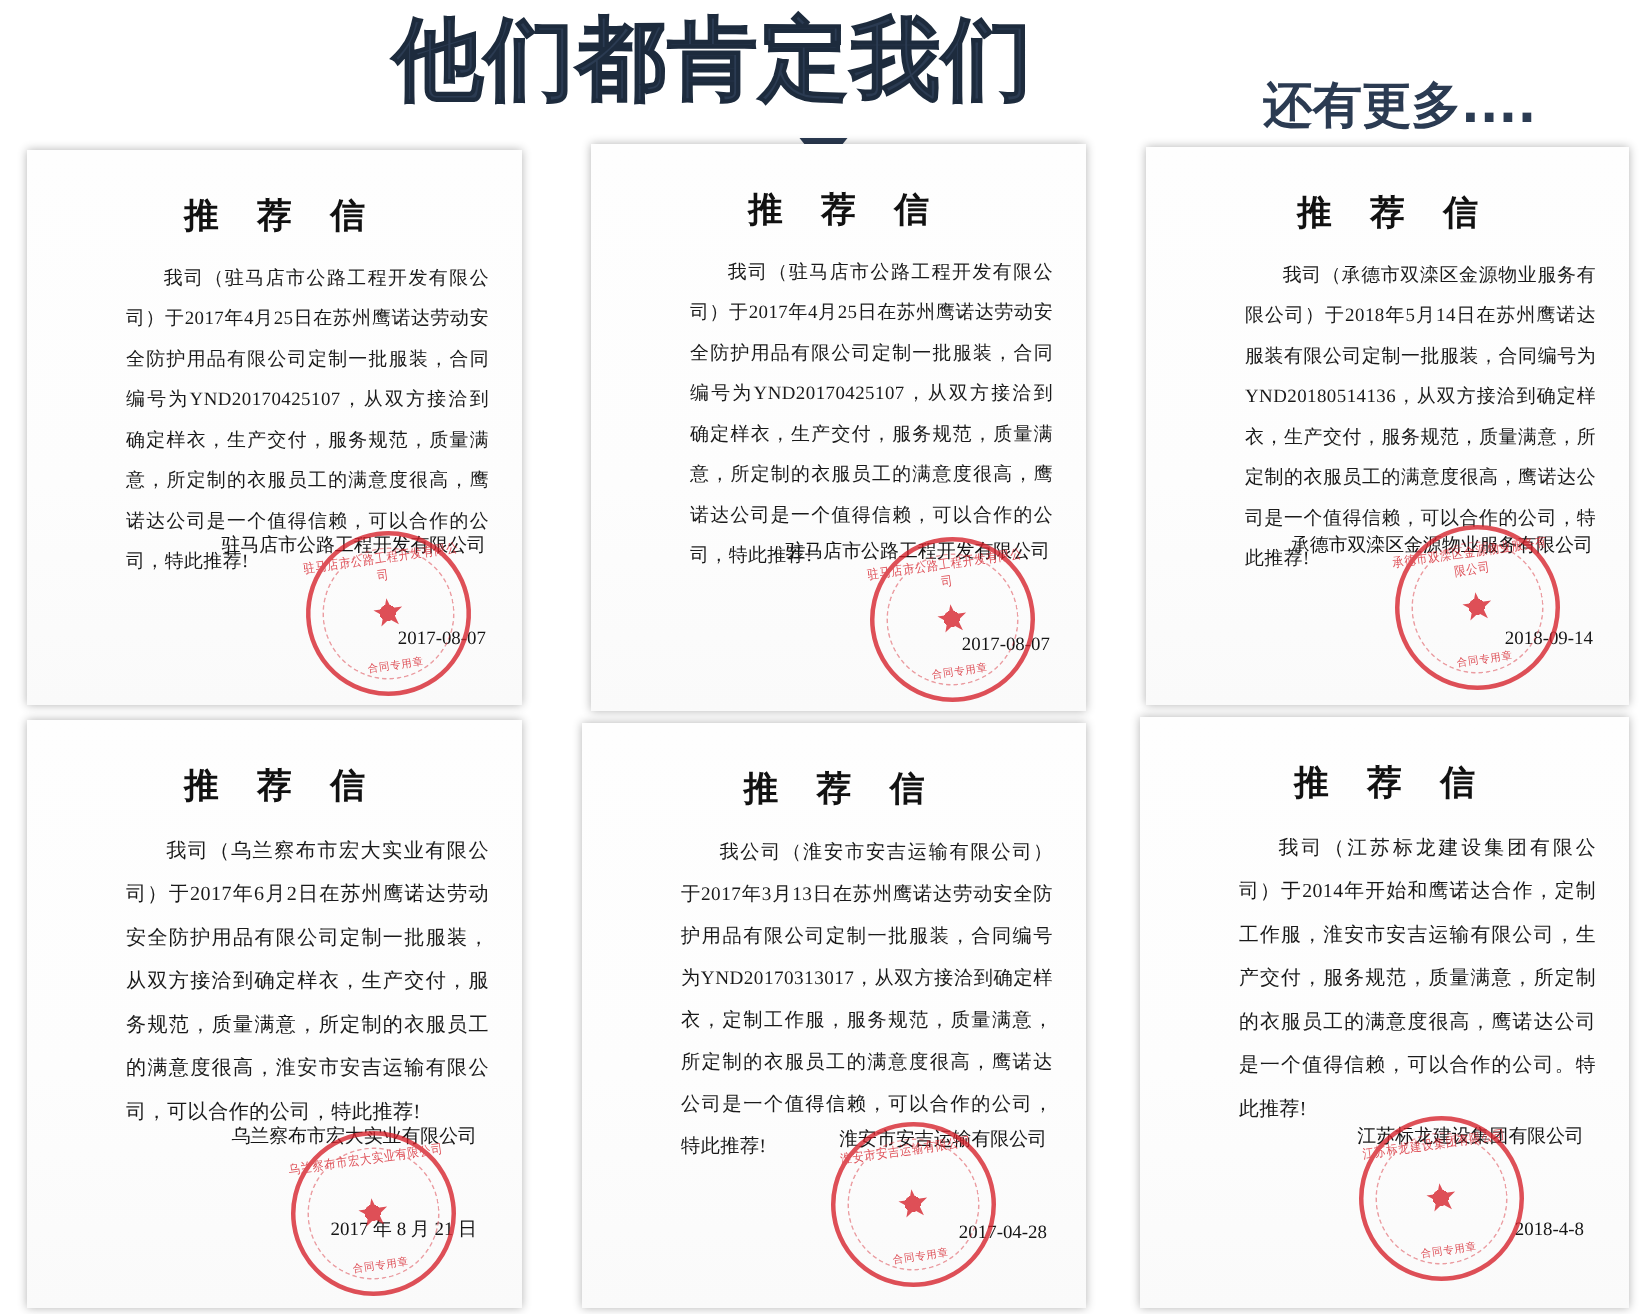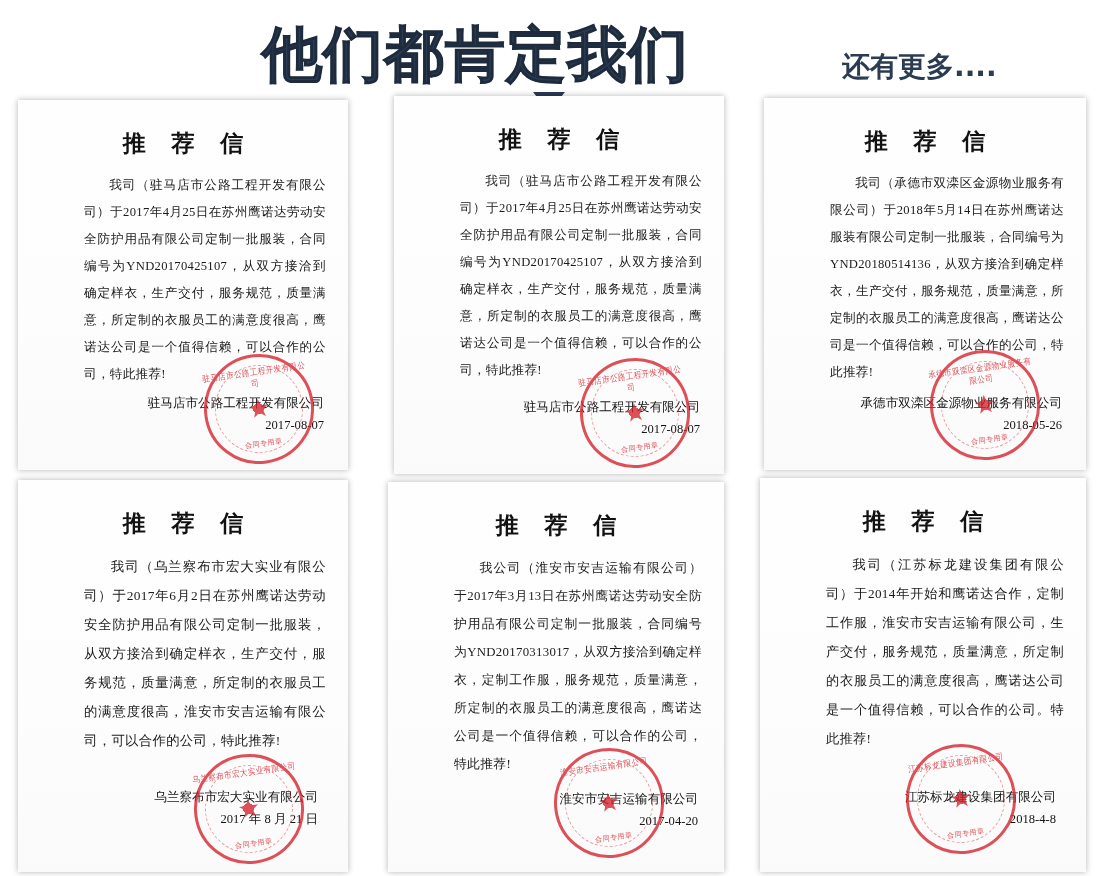--- a/index.html
+++ b/index.html
@@ -28,29 +28,28 @@
     left: 262px;
     top: 8px;
     font-family: "DejaVu Sans", sans-serif;
     font-weight: bold;
     font-size: 60px;
     line-height: 64px;
     letter-spacing: 1px;
     color: #2b3b52;
     -webkit-text-stroke: 1px #1d2b3d;
     white-space: nowrap;
-    margin-top: 14px;
   }
   .headline-sub {
     position: absolute;
     left: 842px;
     top: 48px;
     font-family: "DejaVu Sans", sans-serif;
     font-weight: bold;
-    font-size: 28px;
+    font-size: 33px;
     color: #2b3b52;
     white-space: nowrap;
   }
 
   
   .arrow-down {
     position: absolute;
     width: 0;
     height: 0;
     border-left: 16px solid transparent;
@@ -108,21 +107,21 @@
   .letter-sign {
     position: absolute;
     right: 24px;
     bottom: 34px;
     text-align: right;
     font-size: 12.6px;
     line-height: 22px;
     color: #151515;
     white-space: nowrap;
   }
-  .letter-sign .date { display: block; }
+  .letter-sign .date { display: block; margin-top: 40px; }
 
   
   .stamp {
     position: absolute;
     width: 104px;
     height: 104px;
     border: 3px solid #d6202a;
     border-radius: 50%;
     opacity: 0.78;
     transform: rotate(-8deg);
@@ -220,21 +219,21 @@
       <div class="bname">合同专用章</div>
     </div>
   </div>
 
   <div class="letter" style="left:764px; top:2px; width:322px; height:372px;">
     <div class="paper"></div>
     <div class="letter-title">推 荐 信</div>
     <div class="letter-body">我司（承德市双滦区金源物业服务有限公司）于2018年5月14日在苏州鹰诺达服装有限公司定制一批服装，合同编号为YND20180514136，从双方接洽到确定样衣，生产交付，服务规范，质量满意，所定制的衣服员工的满意度很高，鹰诺达公司是一个值得信赖，可以合作的公司，特此推荐!</div>
     <div class="letter-sign">
       <span>承德市双滦区金源物业服务有限公司</span>
-      <span class="date">2018-05-26</span>
+      <span class="date">2018-09-14</span>
     </div>
     <div class="stamp stamp-a" style="right:46px;bottom:10px;">
       <div class="ring-text"></div>
       <div class="cname">承德市双滦区金源物业服务有限公司</div>
       <div class="star">★</div>
       <div class="bname">合同专用章</div>
     </div>
   </div>
 
   <div class="letter" style="left:18px; top:384px; width:330px; height:392px;">
@@ -252,21 +251,21 @@
       <div class="bname">合同专用章</div>
     </div>
   </div>
 
   <div class="letter" style="left:388px; top:386px; width:336px; height:390px;">
     <div class="paper"></div>
     <div class="letter-title">推 荐 信</div>
     <div class="letter-body" style="line-height:28px;font-size:12.8px;">我公司（淮安市安吉运输有限公司）于2017年3月13日在苏州鹰诺达劳动安全防护用品有限公司定制一批服装，合同编号为YND20170313017，从双方接洽到确定样衣，定制工作服，服务规范，质量满意，所定制的衣服员工的满意度很高，鹰诺达公司是一个值得信赖，可以合作的公司，特此推荐!</div>
     <div class="letter-sign" style="bottom:40px;right:26px;">
       <span>淮安市安吉运输有限公司</span>
-      <span class="date">2017-04-20</span>
+      <span class="date">2017-04-28</span>
     </div>
     <div class="stamp stamp-b" style="right:60px;bottom:14px;">
       <div class="ring-text"></div>
       <div class="cname">淮安市安吉运输有限公司</div>
       <div class="star">★</div>
       <div class="bname">合同专用章</div>
     </div>
   </div>
 
   <div class="letter" style="left:760px; top:382px; width:326px; height:394px;">

